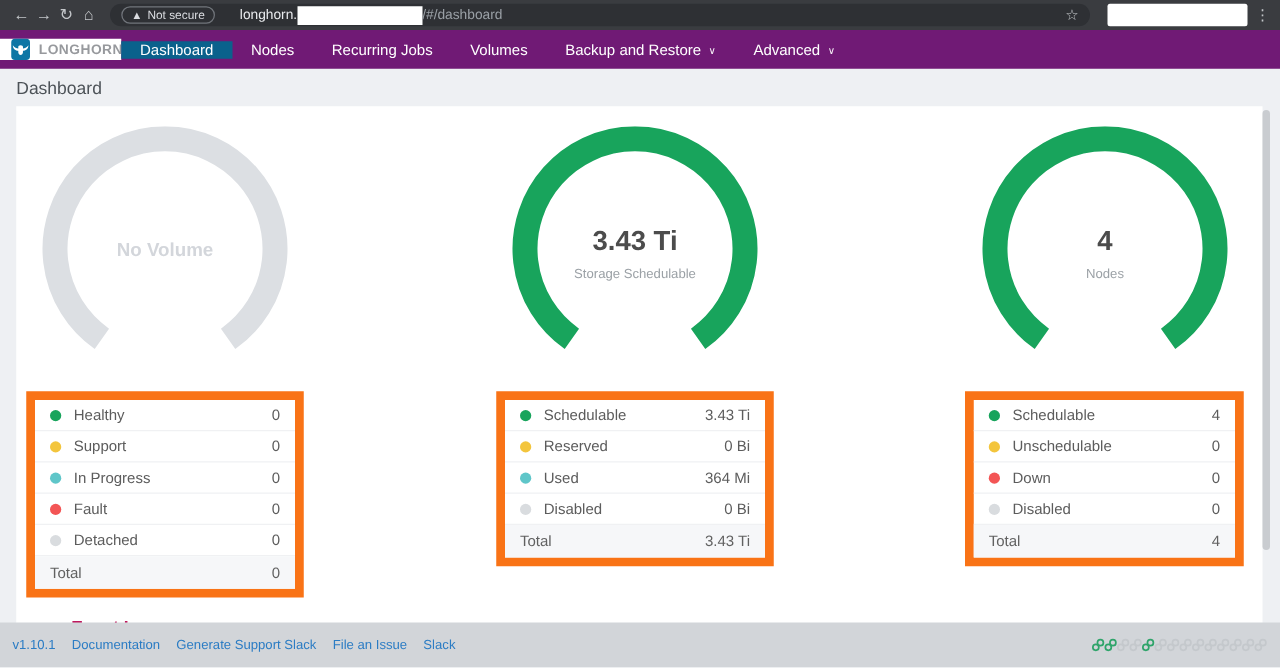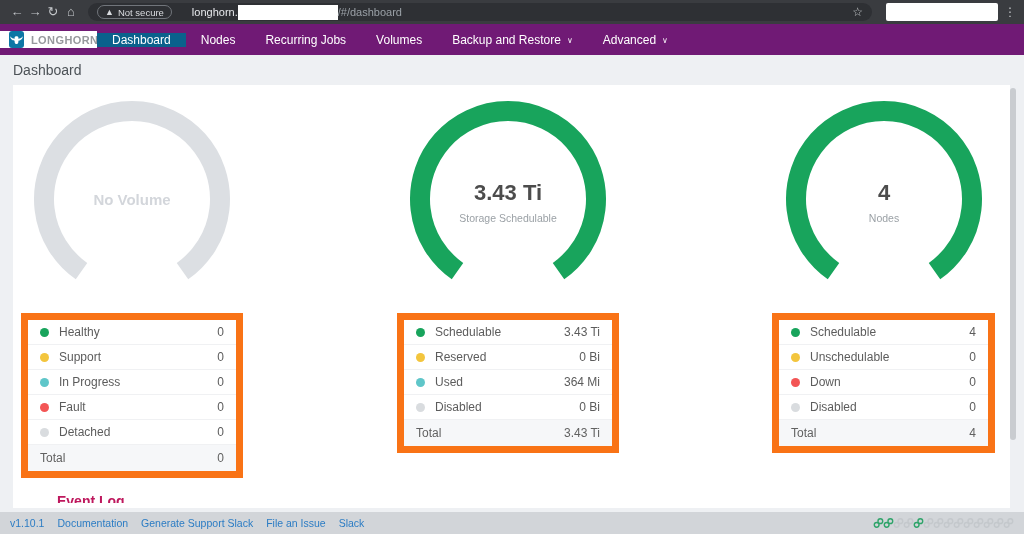--- a/index.html
+++ b/index.html
@@ -56,21 +56,21 @@
   .lval { margin-left:auto; }
   .ltotal { display:flex; align-items:center; height:26px; padding:0 12px; background:#f6f7f9; color:#616161; }
 
   .event-clip { position:absolute; left:44px; top:408px; height:10px; overflow:hidden;
                 font-size:14px; font-weight:bold; color:#be185d; }
 
   .scroll-thumb { position:absolute; right:8px; top:88px; width:6px; height:352px;
                   background:#c9ccd0; border-radius:3px; }
 
   
-  .footer { position:absolute; bottom:0; left:0; right:0; height:22px; background:#d2d5d9;
+  .footer { position:absolute; bottom:0; left:0; right:0; height:36px; background:#d2d5d9;
             display:flex; align-items:center; padding:0 10px;margin-top:30px; }
   .flink { color:#2b7cc4; font-size:10.5px; margin-right:13px; text-decoration:none; cursor:pointer; white-space:nowrap; }
   .find-row { margin-left:auto; display:flex; align-items:center; }
   .find-row svg { display:block; margin-left:-1px; }
 </style>
 </head>
 <body>
 
 <div class="browser-bar">
   <span class="bicon">←</span>

